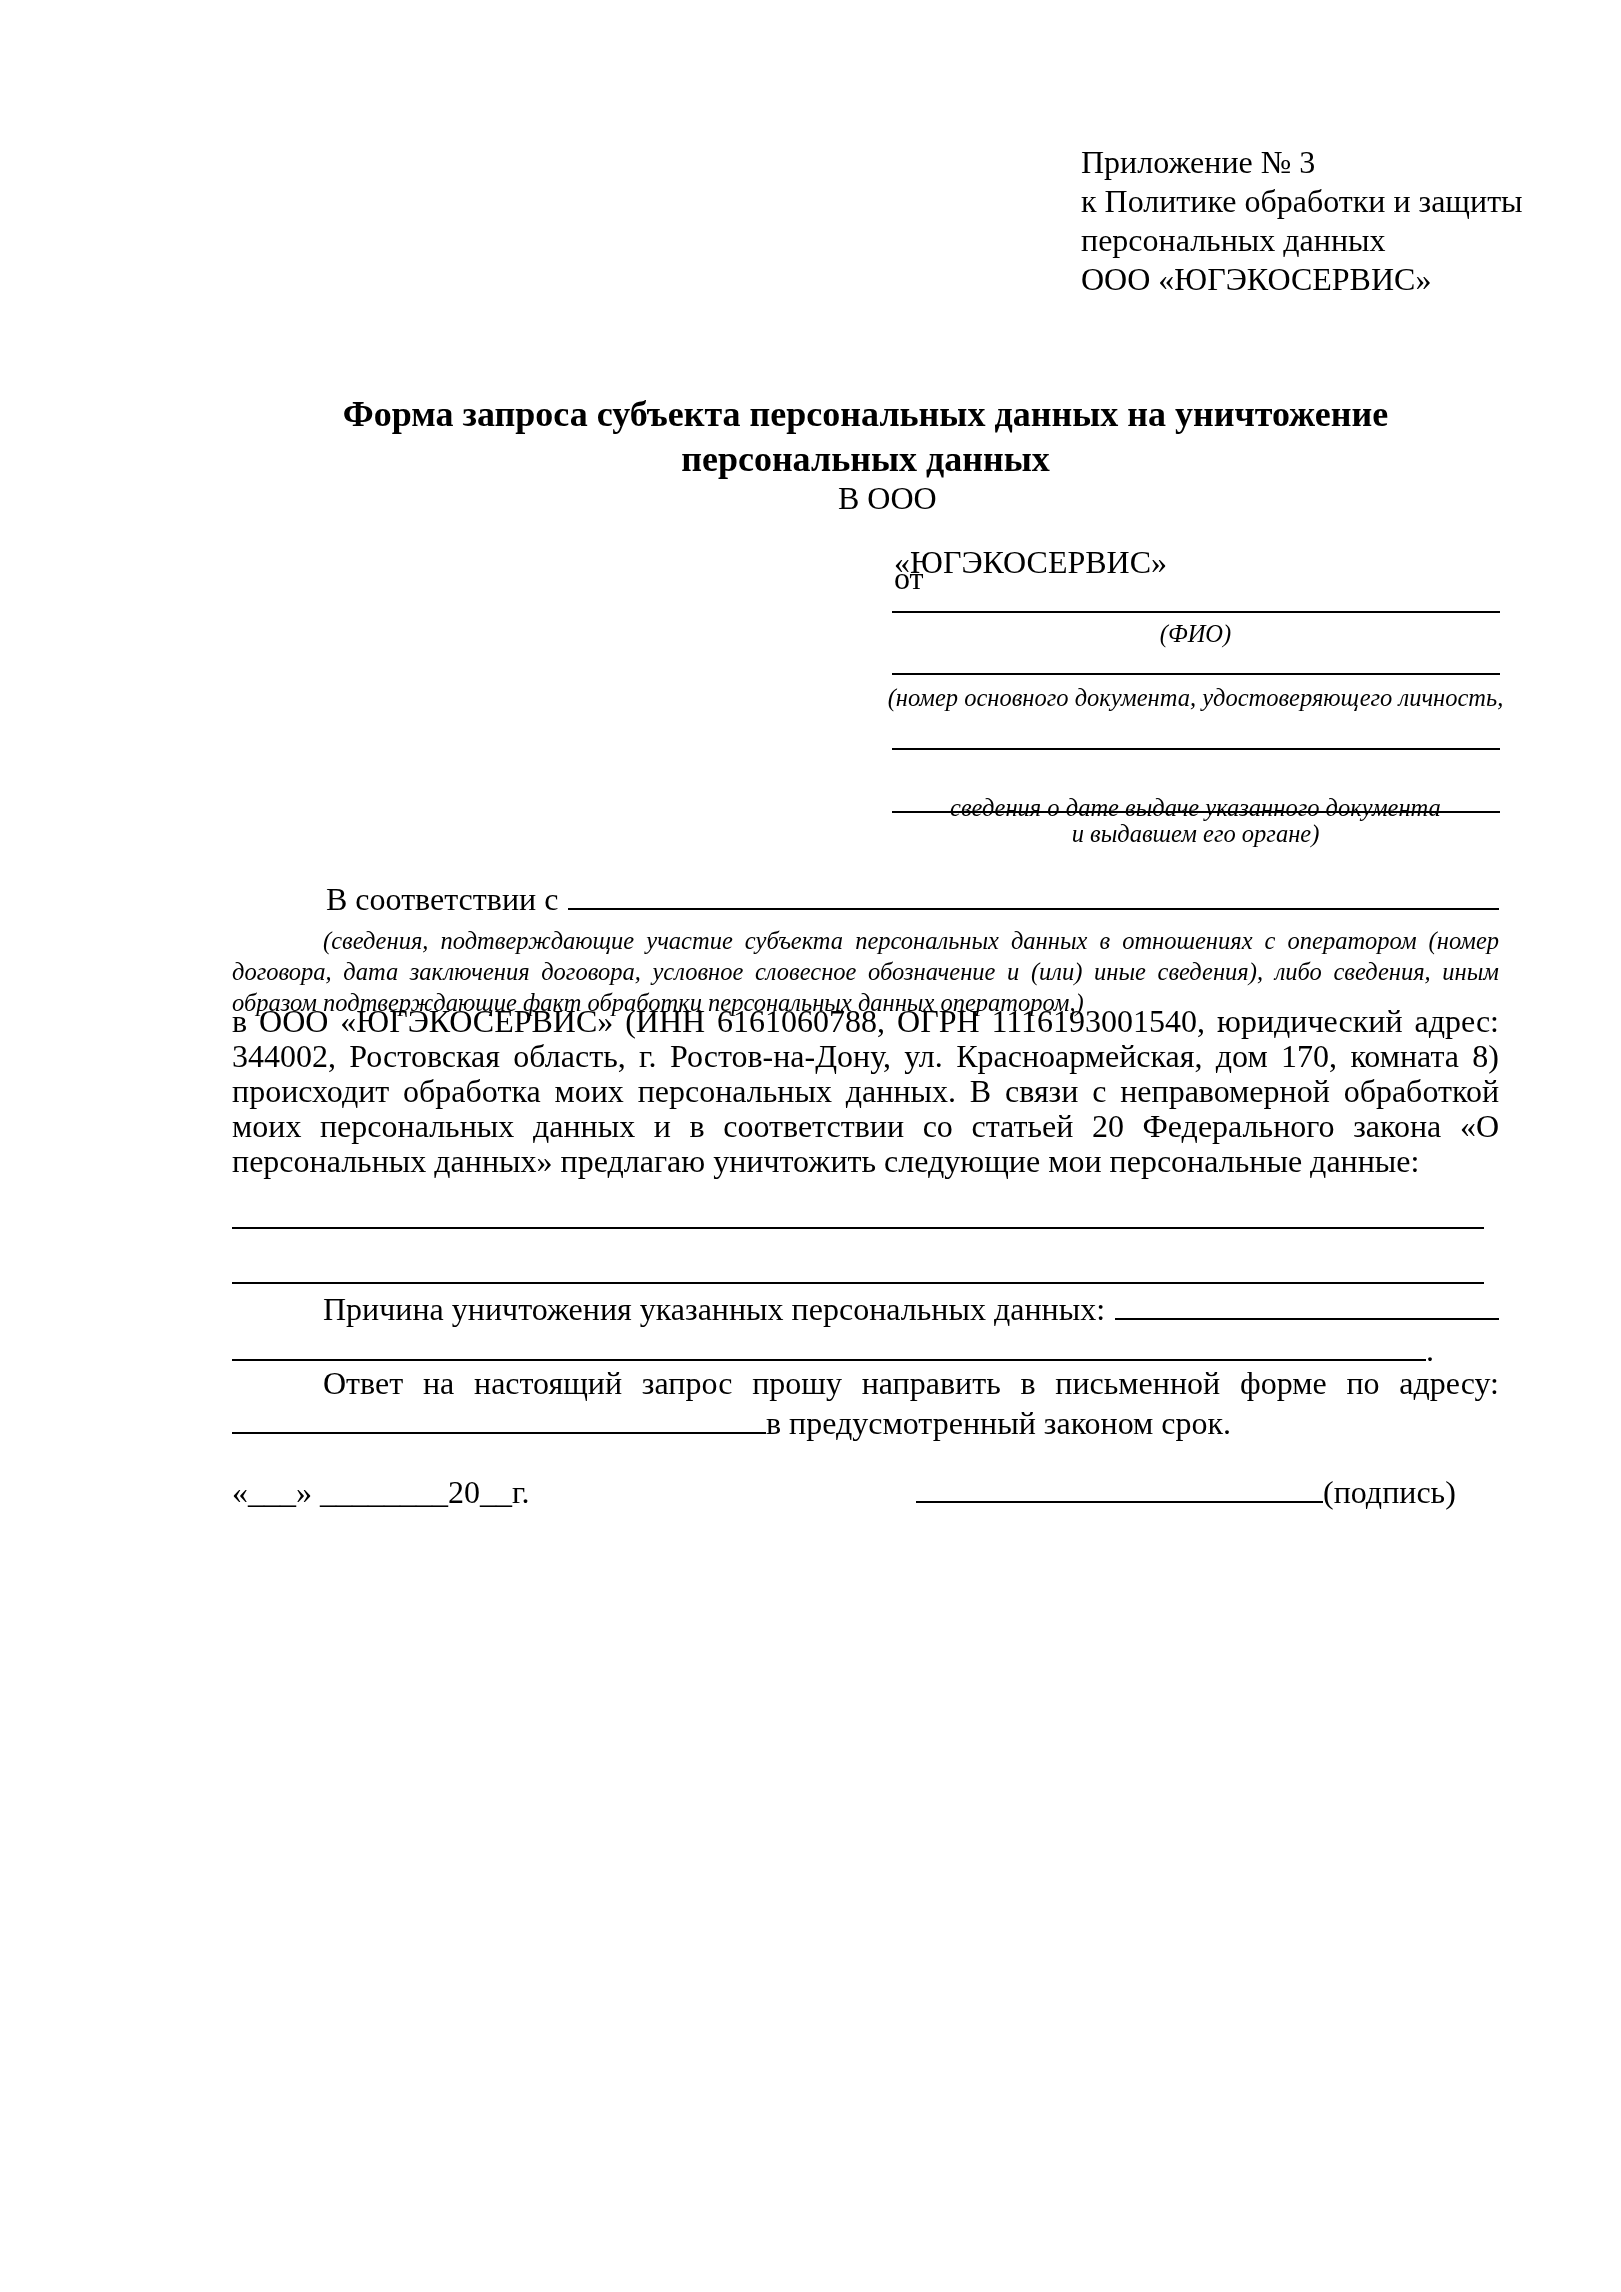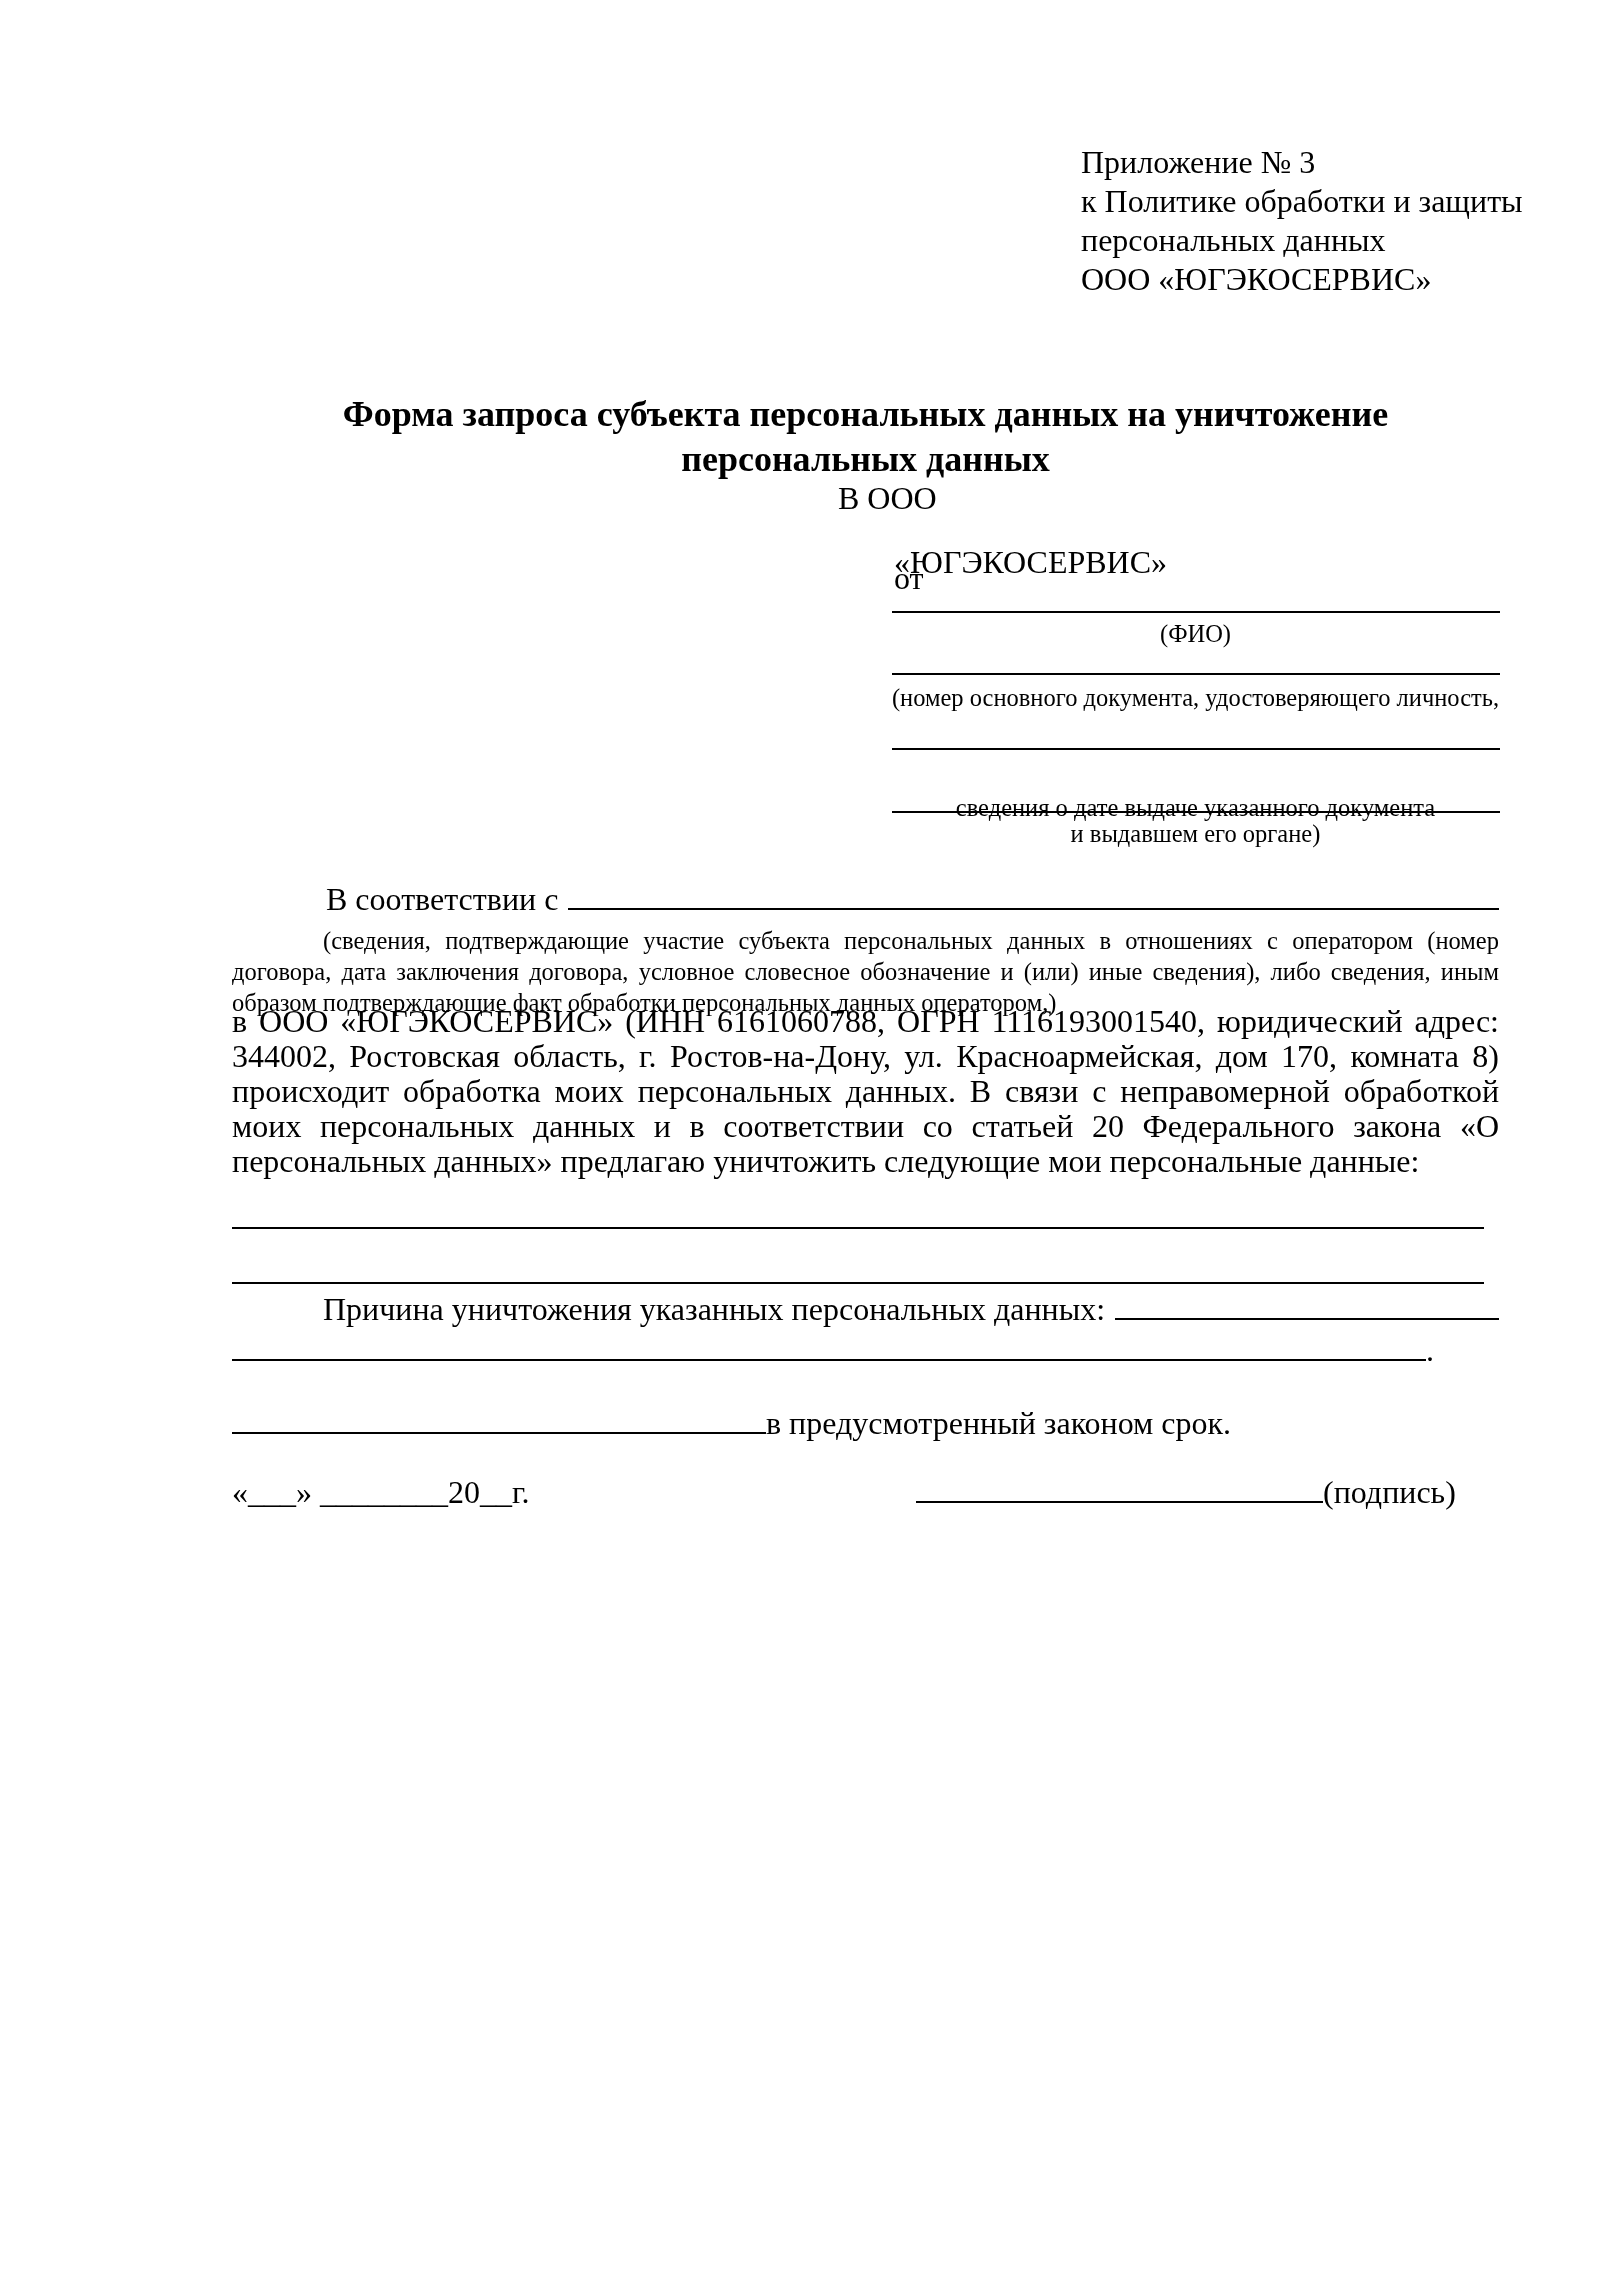--- a/index.html
+++ b/index.html
@@ -11,21 +11,21 @@
     background: #ffffff;
     color: #000000;
     font-family: "Liberation Serif", "DejaVu Serif", serif;
     overflow: hidden;
   }
   .abs { position: absolute; }
 
   
   .t-body  { font-size: 32px; line-height: 39px; }
   .t-title { font-size: 36px; line-height: 45px; font-weight: bold; }
-  .t-small { font-size: 24.5px; line-height: 31px; }
+  .t-small { font-size: 24.5px; line-height: 31px; font-style: italic; }
 
   
   .appendix { left: 1081px; top: 143px; width: 451px; }
 
   
   .doc-title { left: 232px; top: 392px; width: 1267px; text-align: center; }
 
   
   .addr-in      { left: 838px; top: 479px; }
   .addr-company { left: 894px; top: 543px; }
@@ -116,20 +116,21 @@
 
   <div class="abs reason t-body">
     <span class="lead">Причина уничтожения указанных персональных данных:</span>
     <span class="blank-grow"></span>
   </div>
   <div class="abs reason-line2 t-body">
     <span class="blank-fixed"></span>
     <span>.</span>
   </div>
 
+  <div class="abs reply-l1 t-body">Ответ на настоящий запрос прошу направить в письменной форме по адресу:</div>
   <div class="abs reply-l2 t-body">
     <span class="blank-fixed"></span>
     <span>в предусмотренный законом срок.</span>
   </div>
 
   <div class="abs footer-date t-body">«___» ________20__г.</div>
   <div class="abs footer-sign t-body">
     <span class="sign-blank"></span><span>(подпись)</span>
   </div>
 

